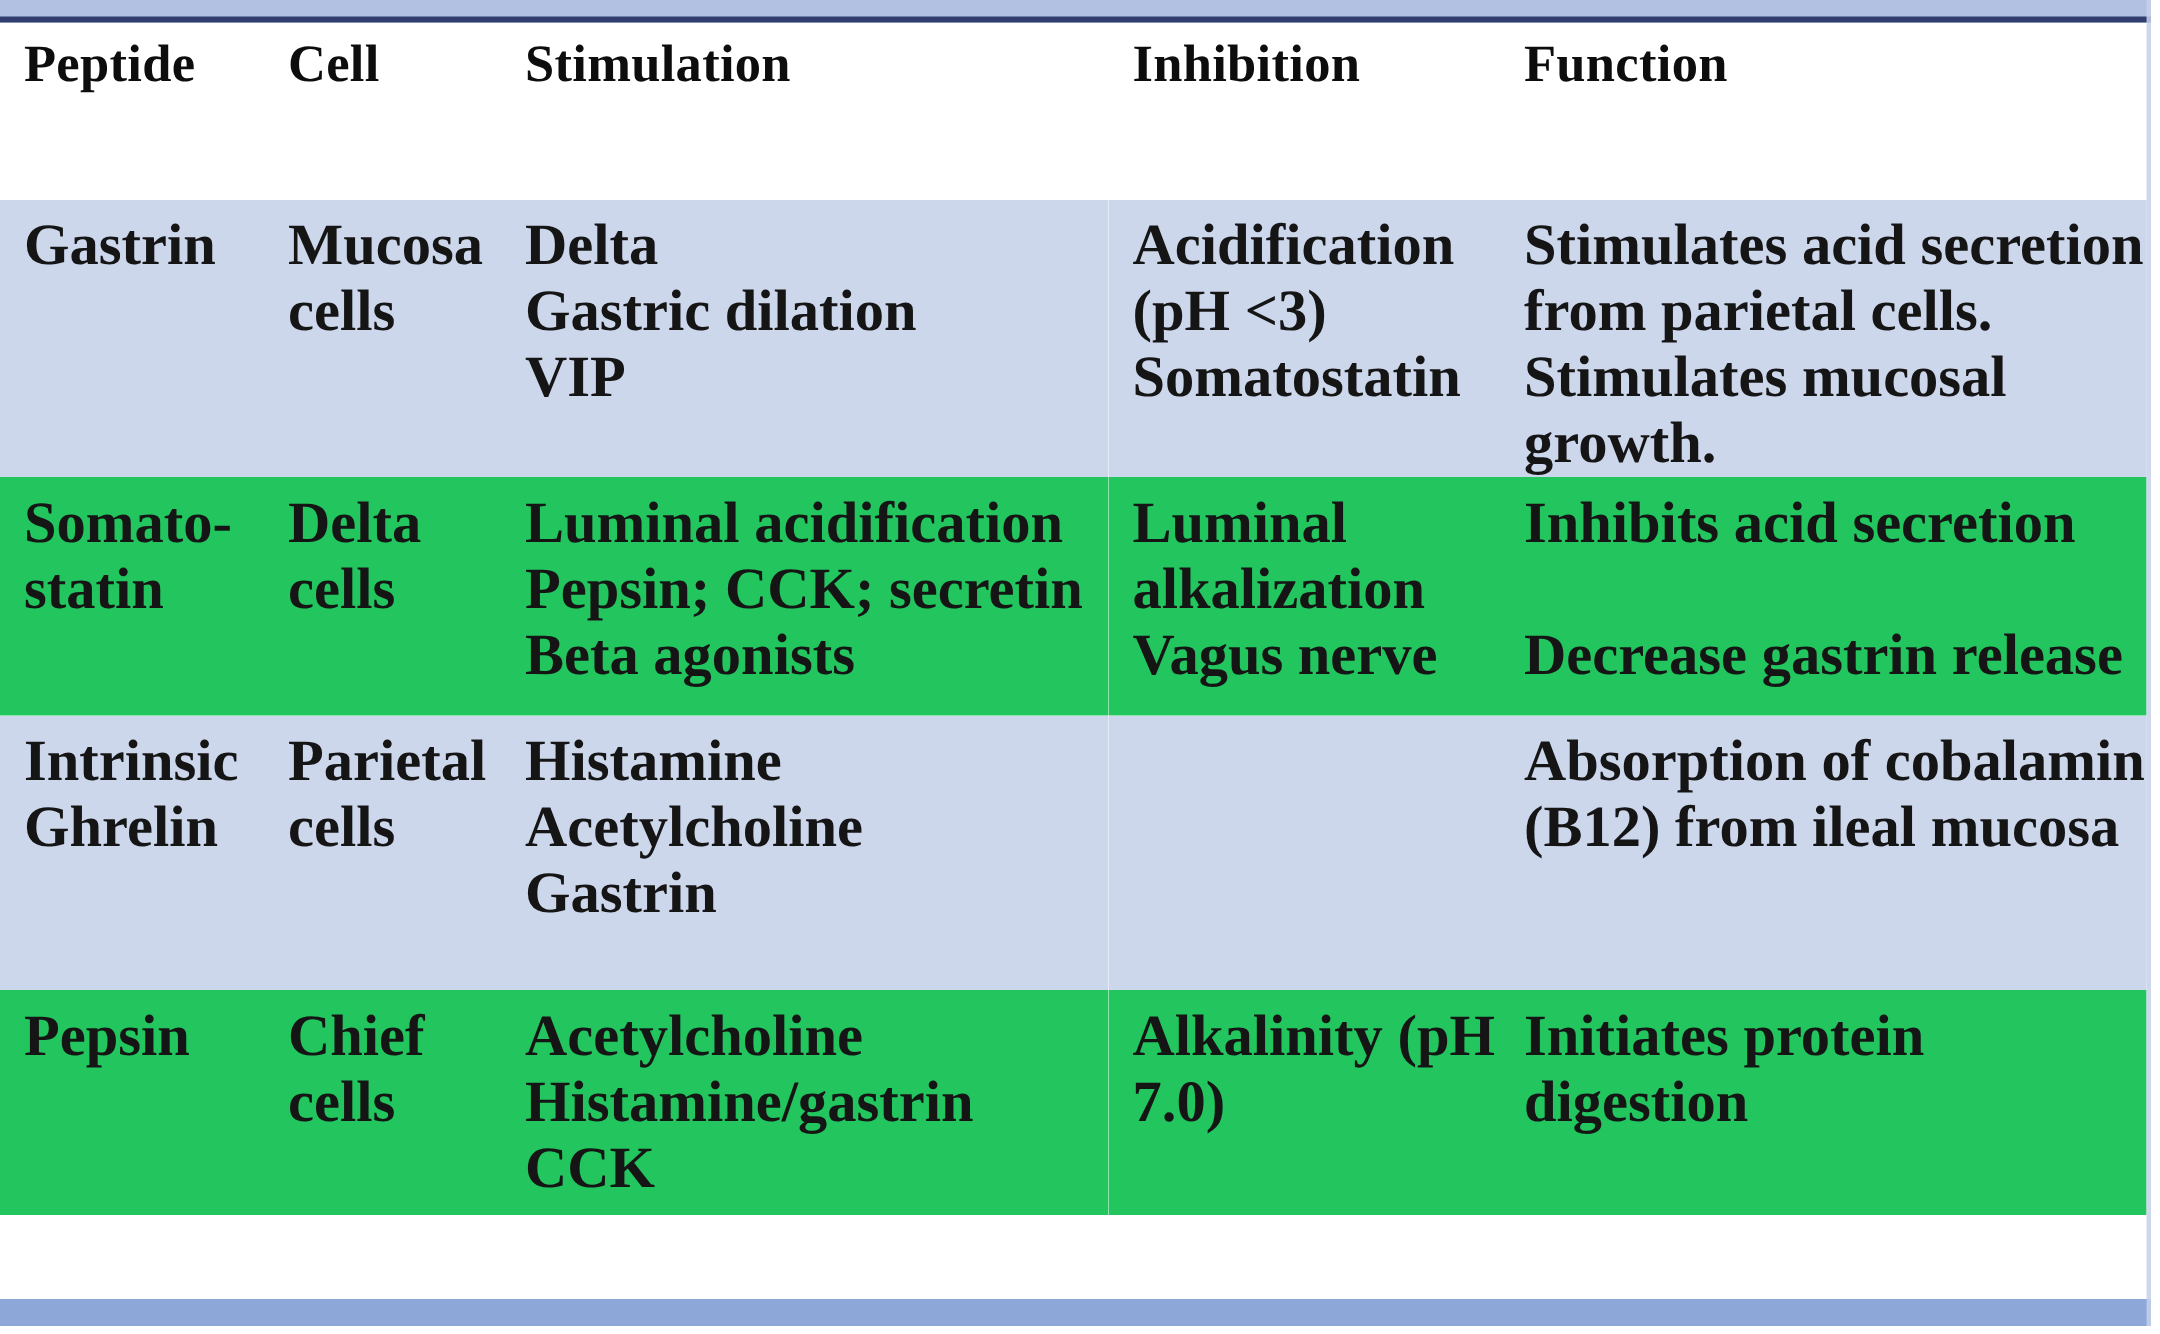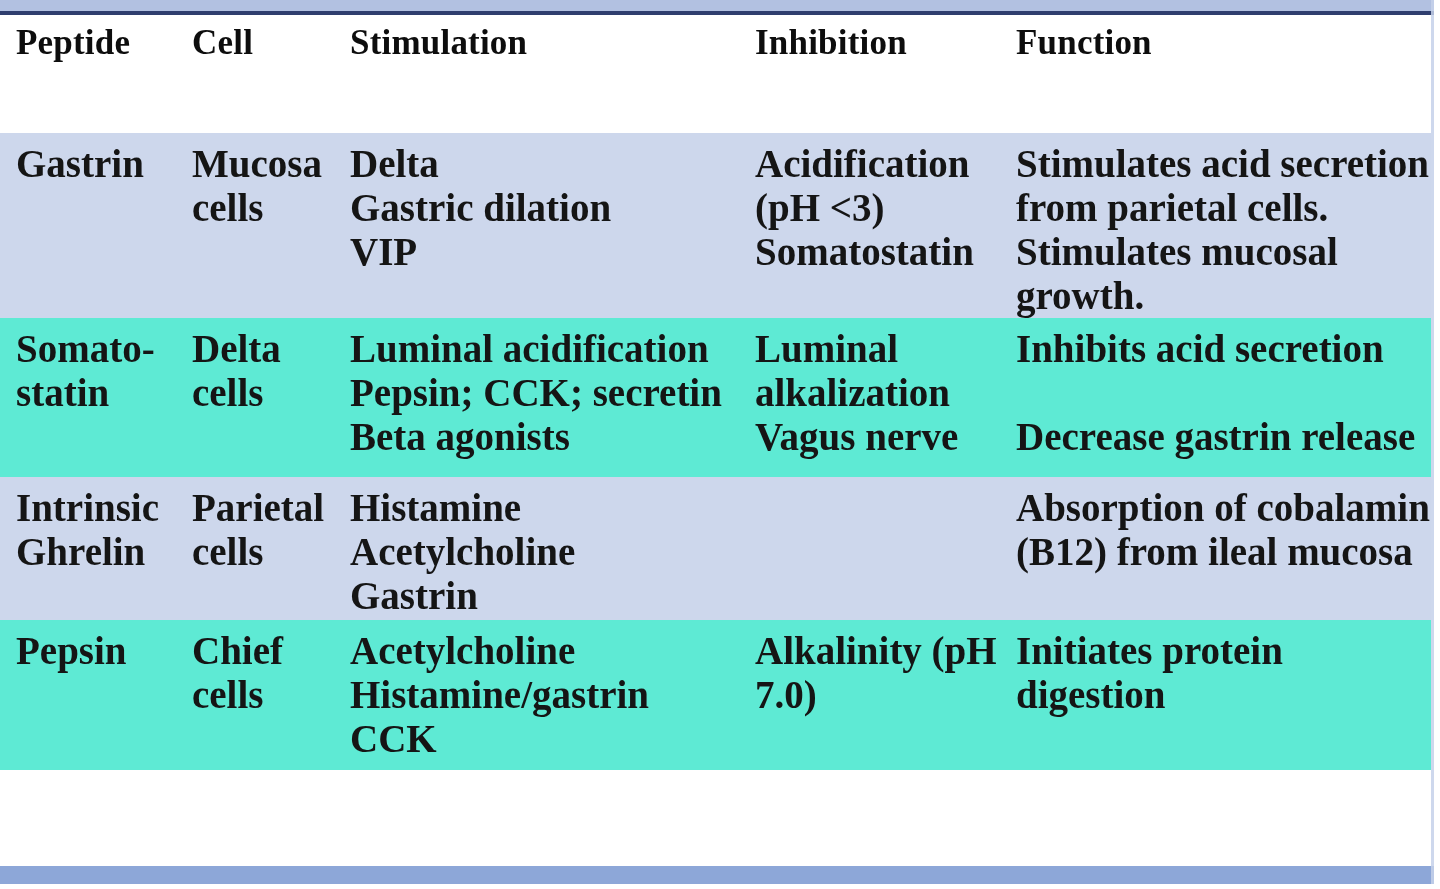--- a/index.html
+++ b/index.html
@@ -72,24 +72,24 @@
     letter-spacing: 0.2px;
   }
   td {
     font-size: 39px;
     line-height: 44px;
     padding-top: 9px;
     color: var(--text-color, #151515);
   }
   thead tr       { height: 118px; background: #ffffff; }
   tbody tr.shaded{ background: var(--row-highlight, #cdd7ec); }
-  tbody tr.plain { background: #5eead4; }
+  tbody tr.plain { background: #22c55e; }
   tbody tr:nth-child(1) { height: 185px; }
   tbody tr:nth-child(2) { height: 159px; }
-  tbody tr:nth-child(3) { height: 143px; }
+  tbody tr:nth-child(3) { height: 183px; }
   tbody tr:nth-child(4) { height: 150px; }
   tbody tr:nth-child(5) { height:  96px; }
   .line { min-height: 44px; }
 </style>
 </head>
 <body>
 
 <div id="screen" style="--row-highlight: #cdd7ec; --top-bar: #b2c1e1; --top-rule: #2f3e6e; --bottom-bar: #8da7d8; --right-edge: #c5d1ea; --text-color: #151515;">
   <div class="top-bar"></div>
 

